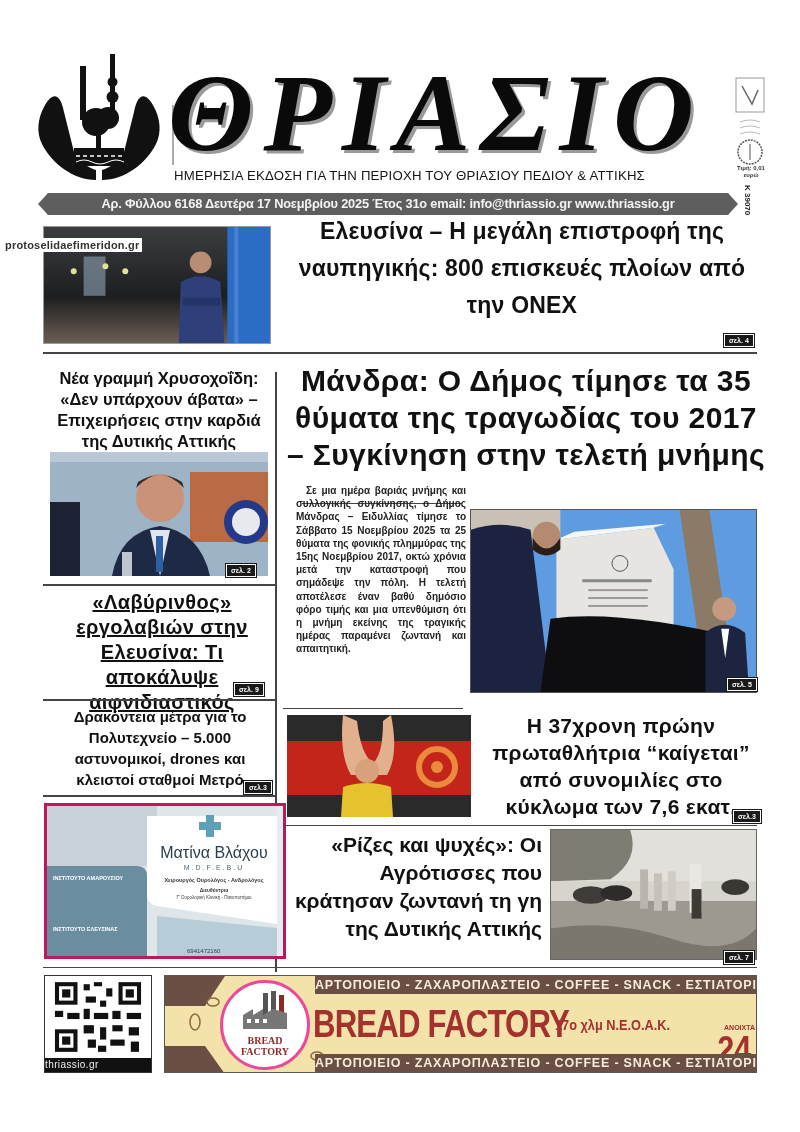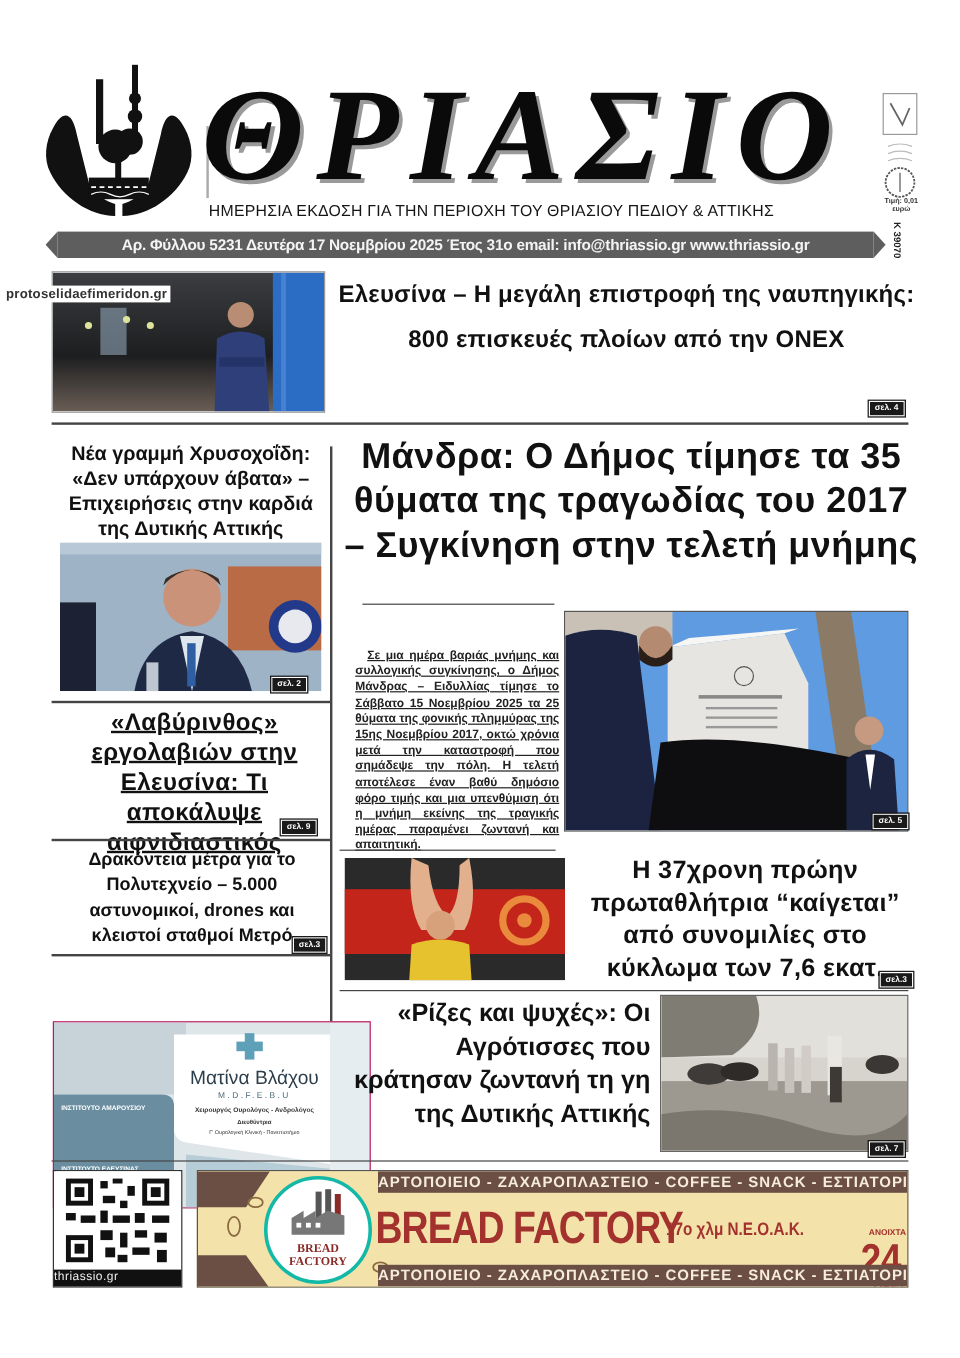--- a/index.html
+++ b/index.html
@@ -51,61 +51,61 @@
     .hl { position: absolute; font-weight: bold; text-align: center; color: #111; }
     .pg-badge {
       position: absolute; background: #1a1a1a; color: #fff; font-size: 7px; font-weight: bold;
       padding: 1px 4px; line-height: 9px; border: 1px solid #fff; outline: 1px solid #1a1a1a;
     }
     .hr { position: absolute; height: 2px; background: #444; }
     .vr { position: absolute; width: 2px; background: #444; }
 
     
     .lead-photo { left: 43px; top: 226px; width: 228px; height: 118px; border: 1px solid #999; }
-    .lead-hl { left: 282px; top: 228px; width: 480px; font-size: 20px; line-height: 37px; letter-spacing: 0.2px; }
+    .lead-hl { left: 282px; top: 213px; width: 480px; font-size: 23px; line-height: 37px; letter-spacing: 0.2px; }
 
     
     .col-left-hl1 { left: 44px; top: 368px; width: 230px; font-size: 16.5px; line-height: 21px; }
     .chr-photo { left: 50px; top: 452px; width: 218px; height: 124px; }
     .lab-hl { left: 50px; top: 590px; width: 224px; font-size: 20px; line-height: 25px; letter-spacing: 0.4px; text-decoration: underline; }
     .drak-hl { left: 44px; top: 706px; width: 232px; font-size: 15px; line-height: 21px; }
 
     
     .mandra-hl { left: 286px; top: 362px; width: 480px; font-size: 30px; line-height: 37px; letter-spacing: 0.4px; }
     .mandra-body {
-      position: absolute; left: 296px; top: 540px; width: 170px; font-size: 10px; line-height: 13.2px;
-      font-weight: bold; color: #222; text-align: justify; text-align-last: left; text-indent: 10px; text-decoration: underline;
+      position: absolute; left: 296px; top: 484px; width: 170px; font-size: 10px; line-height: 13.2px;
+      font-weight: bold; color: #222; text-align: justify; text-align-last: left; text-indent: 10px;
     }
     .mandra-photo { left: 470px; top: 509px; width: 287px; height: 184px; border: 1px solid #555; }
 
     
     .gym-photo { left: 287px; top: 715px; width: 184px; height: 102px; }
     .gym-hl { left: 476px; top: 712px; width: 290px; font-size: 21px; line-height: 27px; letter-spacing: 0.3px; }
 
     
-    .clinic-ad { position: absolute; left: 44px; top: 803px; width: 265px; height: 156px; border: 1px solid #be185d; overflow: hidden; background: #e6edf0; margin-top: 48px; }
+    .clinic-ad { position: absolute; left: 44px; top: 803px; width: 242px; height: 156px; border: 3px solid #be185d; overflow: hidden; background: #e6edf0; }
 
     
     .roots-hl { left: 282px; top: 831px; width: 260px; font-size: 21px; line-height: 28px; text-align: right; }
     .roots-photo { left: 550px; top: 829px; width: 207px; height: 131px; border: 1px solid #666; }
 
     
     .qr-box { position: absolute; left: 44px; top: 975px; width: 108px; height: 98px; border: 1px solid #333; background: #fff; }
     .qr-label { position: absolute; left: 0; bottom: 0; width: 100%; height: 14px; background: #111; color: #eee; font-size: 10px; text-align: left; line-height: 14px; letter-spacing: 0.4px; }
     .bread-ad { position: absolute; left: 164px; top: 975px; width: 593px; height: 98px; background: #f3e2a9; border: 1px solid #555; overflow: hidden; }
     .bread-strip { position: absolute; left: 150px; width: 445px; height: 18px; background: #6b4f45; color: #f6ecd8; font-size: 12.5px; font-weight: bold; line-height: 18px; text-align: right; padding-right: 6px; letter-spacing: 0.8px; white-space: nowrap; }
     .bread-strip.top { top: 0; }
     .bread-strip.bot { bottom: 0; }
     .bread-name { position: absolute; left: 148px; top: 22px; font-family: "Liberation Sans", sans-serif; font-weight: bold; font-size: 38px; color: #a3312e; letter-spacing: -1px; transform: scaleX(0.82); transform-origin: 0 0; white-space: nowrap; line-height: 52px; }
     .bread-loc { position: absolute; left: 390px; top: 40px; font-size: 15px; font-weight: bold; color: #a3312e; transform: scaleX(0.85); transform-origin: 0 0; white-space: nowrap; }
     .bread-24 { position: absolute; left: 540px; top: 22px; width: 50px; text-align: right; color: #a3312e; font-weight: bold; margin-top: 26px; }
     .bread-24 .o { font-size: 7px; line-height: 8px; }
     .bread-24 .n { font-size: 36px; line-height: 36px; transform: scaleX(0.85); }
     .bread-24 .h { font-size: 10px; line-height: 10px; }
-    .bread-logo { position: absolute; left: 55px; top: 4px; width: 90px; height: 90px; border-radius: 50%; background: #fff; border: 3px solid #14b8a6; }
+    .bread-logo { position: absolute; left: 55px; top: 4px; width: 90px; height: 90px; border-radius: 50%; background: #fff; border: 3px solid #ec4899; }
     .bread-logo-text { position: absolute; left: 0; top: 52px; width: 100%; text-align: center; font-family: "Liberation Serif", serif; font-weight: bold; font-size: 10px; line-height: 11px; color: #8a2b28; }
   </style>
 </head>
 <body>
 
 <div class="logo">
   <svg viewBox="0 0 130 132" width="130" height="132">
 
     <path d="M10 55 C18 40 26 40 30 60 L40 100 C46 112 56 116 62 118 L62 128 C40 128 18 112 8 92 C2 80 4 66 10 55 Z" fill="#111"></path>
 
@@ -135,21 +135,21 @@
     <rect x="2" y="2" width="28" height="34" fill="#fff" stroke="#999" stroke-width="1"></rect>
     <path d="M8 10 L18 28 L24 14" stroke="#666" fill="none" stroke-width="1.5"></path>
     <path d="M6 46 Q16 42 26 46 M6 52 Q16 48 26 52 M6 58 Q16 54 26 58" stroke="#bbb" fill="none"></path>
     <circle cx="16" cy="76" r="12" fill="none" stroke="#555" stroke-width="1.5" stroke-dasharray="2 1"></circle>
     <path d="M16 68 L16 84" stroke="#555"></path>
   </svg>
 </div>
 <div class="price">Τιμή: 0,01 ευρώ</div>
 <div class="code-vertical">Κ 39070</div>
 
-<div class="info-bar">Αρ. Φύλλου 5231 Δευτέρα 17 Νοεμβρίου  2025  Έτος 31ο email: info@thriassio.gr  www.thriassio.gr</div>
+<div class="info-bar">Αρ. Φύλλου 6168 Δευτέρα 17 Νοεμβρίου  2025  Έτος 31ο email: info@thriassio.gr  www.thriassio.gr</div>
 
 <div class="watermark">protoselidaefimeridon.gr</div>
 
 <div class="photo lead-photo">
   <svg viewBox="0 0 228 118" preserveAspectRatio="none">
     <defs>
       <linearGradient id="lg1" x1="0" y1="0" x2="0" y2="1">
         <stop offset="0" stop-color="#3b3d40"></stop>
           <stop offset="0.6" stop-color="#1d1e20"></stop>
           <stop offset="1" stop-color="#6a5e55"></stop>

